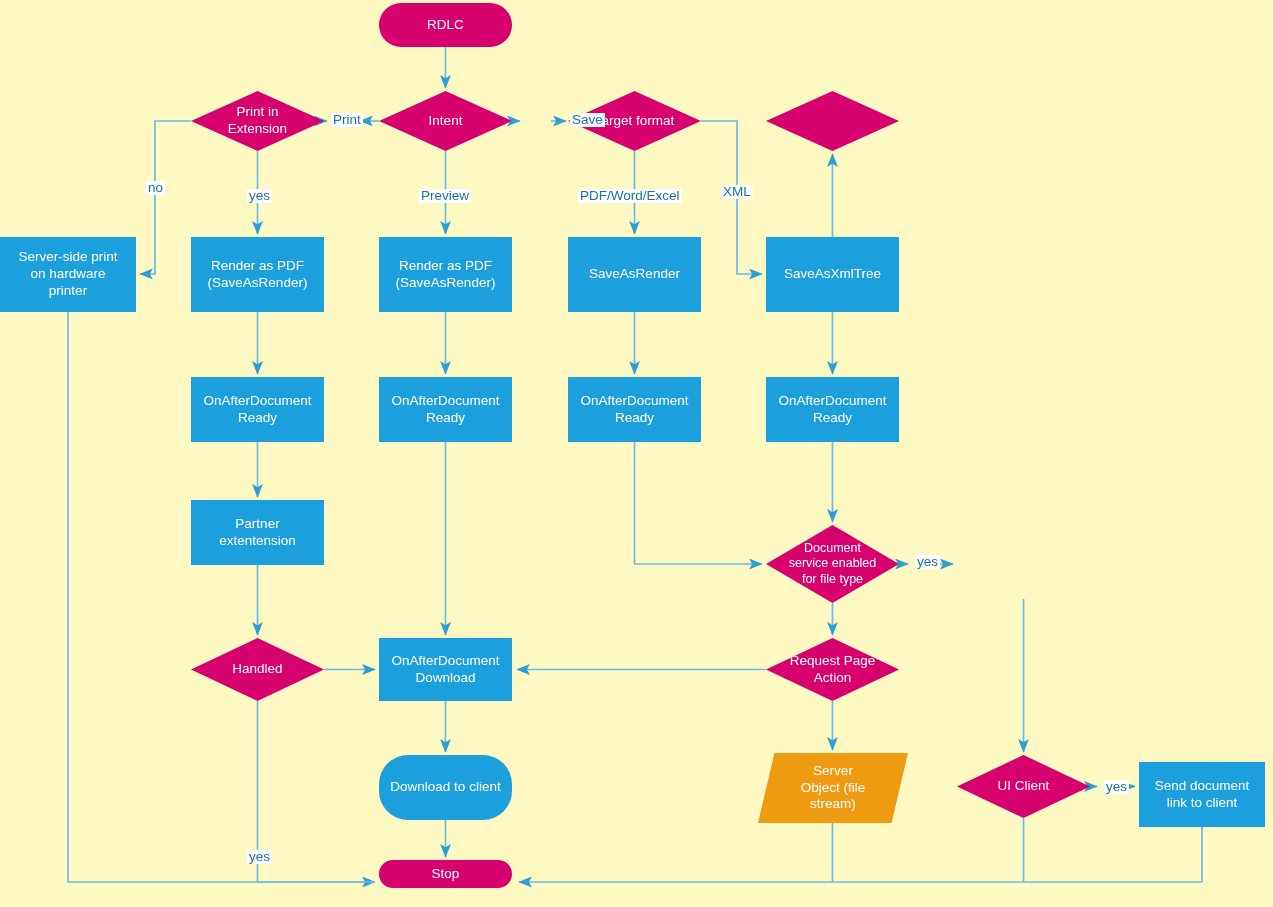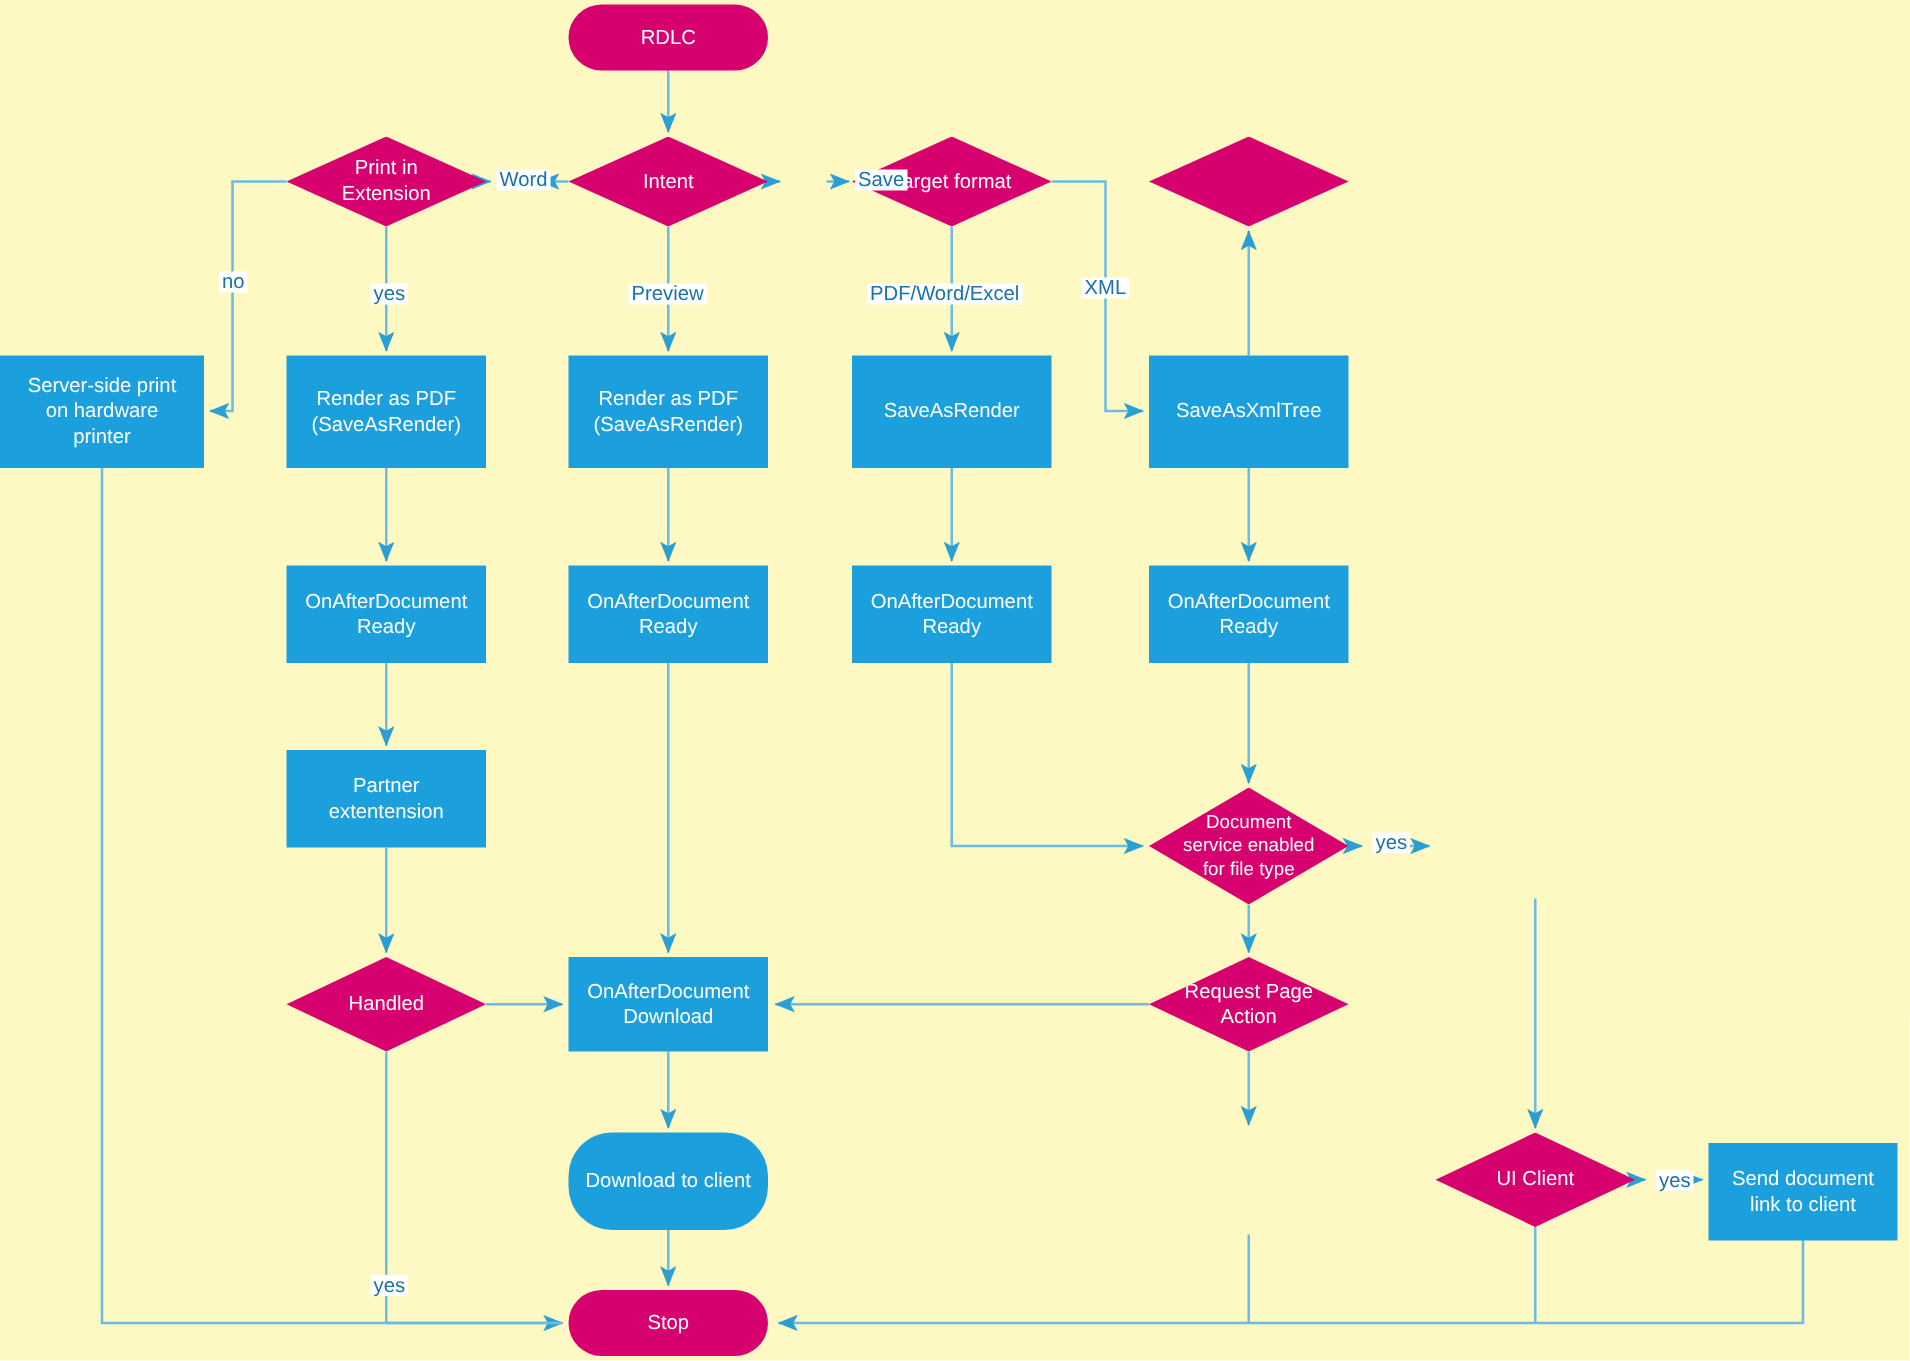--- a/index.html
+++ b/index.html
@@ -240,35 +240,40 @@
 
   <div class="node n-decision" style="left:766px;top:638px;width:133px;height:63px;">
     <span class="txt">Request Page
 Action</span>
   </div>
 
   <div class="node n-process" style="left:379px;top:755px;width:133px;height:65px;border-radius:29px;">
     <span class="txt">Download to client</span>
   </div>
 
+  <div class="node n-data" style="left:758px;top:753px;width:150px;height:70px;">
+    <span class="txt">Server
+Object (file
+stream)</span>
+  </div>
 
   <div class="node n-decision" style="left:957px;top:755px;width:133px;height:63px;">
     <span class="txt">UI Client</span>
   </div>
 
   <div class="node n-process" style="left:1139px;top:762px;width:126px;height:65px;text-align:center;">
     <span class="txt">Send document
 link to client</span>
   </div>
 
-  <div class="node n-terminator" style="left:379px;top:860px;width:133px;height:44px;">
+  <div class="node n-terminator" style="left:379px;top:860px;width:133px;height:28px;">
     <span class="txt">Stop</span>
   </div>
 
-  <div class="edge-label" style="left:331px;top:113px;">Word</div>
+  <div class="edge-label" style="left:331px;top:113px;">Print</div>
   <div class="edge-label" style="left:522px;top:113px;margin-left:48px;">Save</div>
   <div class="edge-label" style="left:146px;top:181px;">no</div>
   <div class="edge-label" style="left:247px;top:189px;">yes</div>
   <div class="edge-label" style="left:419px;top:189px;">Preview</div>
   <div class="edge-label" style="left:578px;top:189px;">PDF/Word/Excel</div>
   <div class="edge-label" style="left:721px;top:185px;">XML</div>
   <div class="edge-label" style="left:915px;top:555px;">yes</div>
   <div class="edge-label" style="left:1104px;top:780px;">yes</div>
   <div class="edge-label" style="left:247px;top:850px;">yes</div>
 

